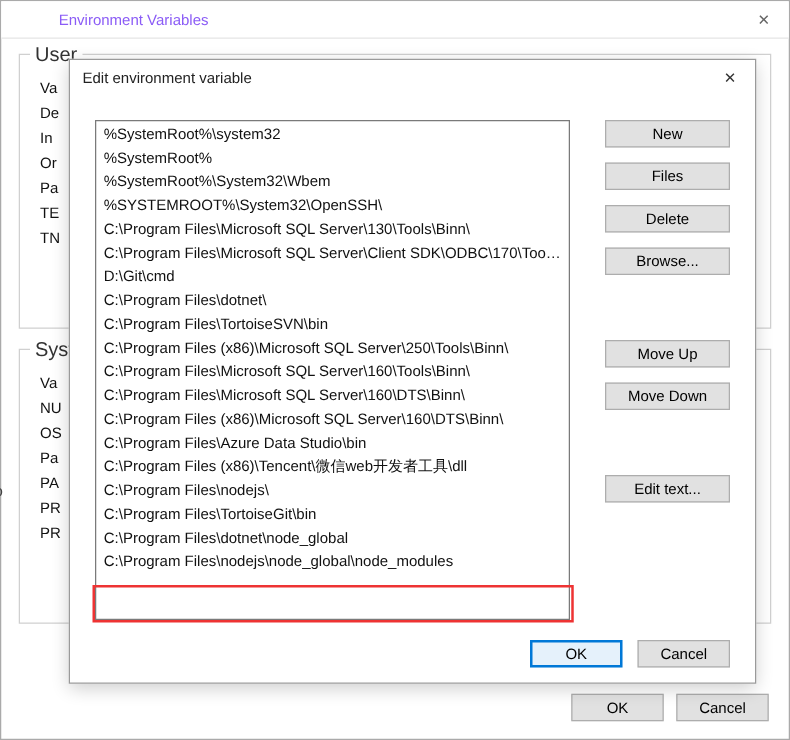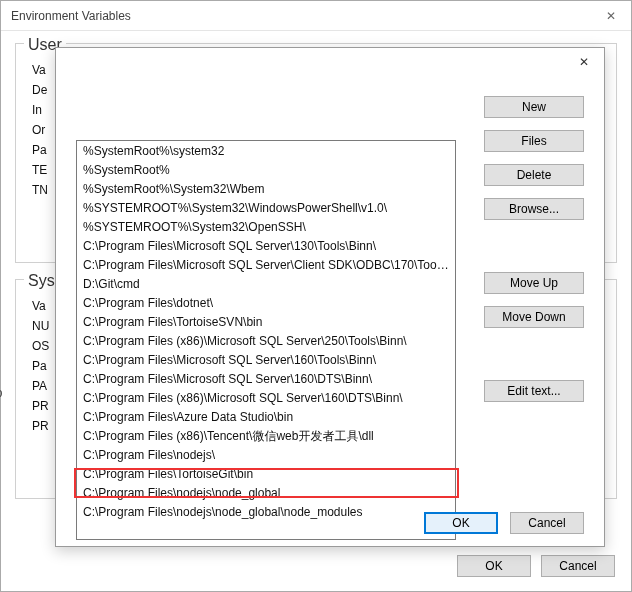--- a/index.html
+++ b/index.html
@@ -1,39 +1,39 @@
 <!DOCTYPE html>
 <html><head>
   <meta charset="utf-8">
   <style>
     * { margin: 0; padding: 0; box-sizing: border-box; font-family: "Segoe UI", Tahoma, sans-serif; font-size: 12px; }
     body { width: 632px; height: 592px; background: #f0f0f0; position: relative; overflow: hidden; }
 
     
     .bg-window { position: absolute; top: 0; left: 0; width: 632px; height: 592px; background: #fff; border: 1px solid #aaa; }
     .bg-titlebar { height: 30px; background: #fff; display: flex; align-items: center; padding-left: 10px; border-bottom: 1px solid #e5e5e5; }
-    .bg-title { color: #404040; }
+    .bg-title { color: #8b5cf6; margin-left: 36px; }
     .bg-close { position: absolute; top: 0; right: 0; width: 40px; height: 30px; display: flex; align-items: center; justify-content: center; color: #666; }
     .bg-body { position: relative; padding: 12px 14px; height: calc(100% - 30px); }
     .fieldset { border: 1px solid #d0d0d0; margin-bottom: 16px; padding: 14px 10px 10px 10px; position: relative; background: #fff; }
     .fieldset-legend { position: absolute; top: -8px; left: 8px; background: #fff; padding: 0 4px; color: #333; font-size: 16px; }
     .partial-list { padding: 2px 6px; line-height: 20px; color: #111; }
     .left-edge-label { position: absolute; left: -14px; line-height: 20px; color: #0b5fce; }
     .left-edge-label.gray { color: #444; }
     .bg-btn-row { position: absolute; right: 16px; bottom: 14px; display: flex; gap: 10px; }
     .win-btn { min-width: 74px; height: 22px; background: #e1e1e1; border: 1px solid #adadad; font-size: 12px; display: inline-flex; align-items: center; justify-content: center; cursor: pointer; }
 
     
     .dlg { position: absolute; top: 47px; left: 55px; width: 550px; height: 500px; background: #fff; border: 1px solid #9a9a9a; box-shadow: 0 4px 14px rgba(0,0,0,.2); }
     .dlg-titlebar { height: 28px; display: flex; align-items: center; padding-left: 10px; position: relative; }
     .dlg-title { color: #222; }
     .dlg-close { position: absolute; top: 0; right: 0; width: 40px; height: 28px; display: flex; align-items: center; justify-content: center; color: #333; cursor: pointer; }
     .dlg-body { position: relative; height: calc(100% - 28px); }
 
-    .list-wrap { position: absolute; top: 20px; left: 20px; width: 380px; height: 400px; border: 1px solid #7a7a7a; background: #fff; overflow: hidden; margin-top: 44px; }
+    .list-wrap { position: absolute; top: 20px; left: 20px; width: 380px; height: 400px; border: 1px solid #7a7a7a; background: #fff; overflow: hidden; }
     .list-scroll { height: 100%; overflow-y: auto; overflow-x: hidden; }
     .list-item { padding: 2px 6px; height: 19px; line-height: 17px; white-space: nowrap; text-overflow: ellipsis; overflow: hidden; color: #111; }
 
     
     .highlight-box { position: absolute; border: 2px solid #e33; pointer-events: none; }
 
     .btn-col { position: absolute; top: 20px; right: 20px; width: 100px; display: flex; flex-direction: column; gap: 12px; }
     .btn-col .spacer { height: 28px; }
     .win-btn.wide { width: 100px; }
 
@@ -86,45 +86,45 @@
 
     <div class="bg-btn-row">
       <button class="win-btn">OK</button>
       <button class="win-btn">Cancel</button>
     </div>
   </div>
 </div>
 
 <div class="dlg">
   <div class="dlg-titlebar">
+    <span class="dlg-title">Edit environment variable</span>
     <span class="dlg-close">✕</span>
   </div>
   <div class="dlg-body">
 
     <div class="list-wrap">
       <div class="list-scroll" id="path-list-scroll">
           <div class="list-item">%SystemRoot%\system32</div>
           <div class="list-item">%SystemRoot%</div>
           <div class="list-item">%SystemRoot%\System32\Wbem</div>
-          <div class="list-item">%SYSTEMROOT%\System32\WindowsPowerShell\v1.0\</div>
           <div class="list-item">%SYSTEMROOT%\System32\OpenSSH\</div>
           <div class="list-item">C:\Program Files\Microsoft SQL Server\130\Tools\Binn\</div>
           <div class="list-item">C:\Program Files\Microsoft SQL Server\Client SDK\ODBC\170\Tool...</div>
           <div class="list-item">D:\Git\cmd</div>
           <div class="list-item">C:\Program Files\dotnet\</div>
           <div class="list-item">C:\Program Files\TortoiseSVN\bin</div>
           <div class="list-item">C:\Program Files (x86)\Microsoft SQL Server\250\Tools\Binn\</div>
           <div class="list-item">C:\Program Files\Microsoft SQL Server\160\Tools\Binn\</div>
           <div class="list-item">C:\Program Files\Microsoft SQL Server\160\DTS\Binn\</div>
           <div class="list-item">C:\Program Files (x86)\Microsoft SQL Server\160\DTS\Binn\</div>
           <div class="list-item">C:\Program Files\Azure Data Studio\bin</div>
           <div class="list-item">C:\Program Files (x86)\Tencent\微信web开发者工具\dll</div>
           <div class="list-item">C:\Program Files\nodejs\</div>
           <div class="list-item">C:\Program Files\TortoiseGit\bin</div>
-          <div class="list-item">C:\Program Files\nodejs\node_global</div>
+          <div class="list-item">C:\Program Files\dotnet\node_global</div>
           <div class="list-item">C:\Program Files\nodejs\node_global\node_modules</div>
         </div>
     </div>
 
     <div class="highlight-box" style="top:392px; left:18px; width:385px; height:30px;"></div>
 
     <div class="btn-col">
       <button class="win-btn wide">New</button>
       <button class="win-btn wide">Files</button>
       <button class="win-btn wide">Delete</button>

